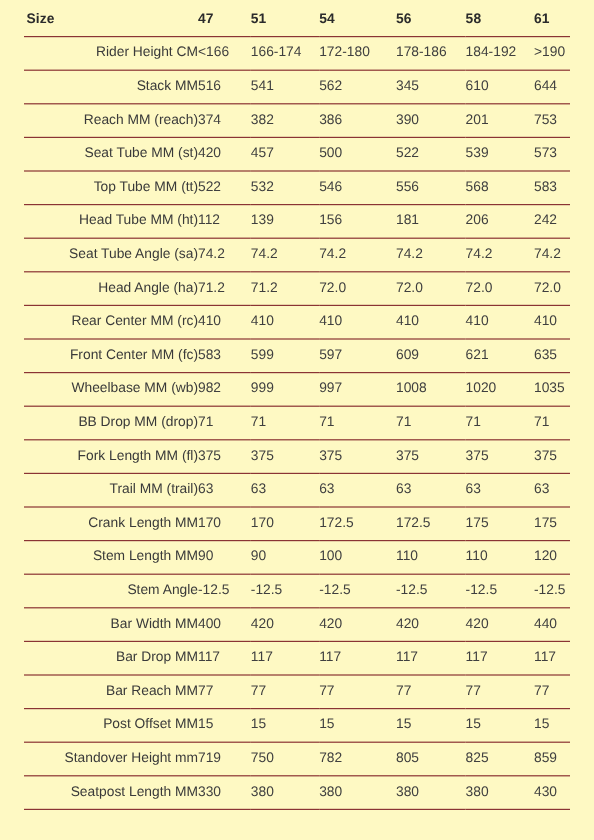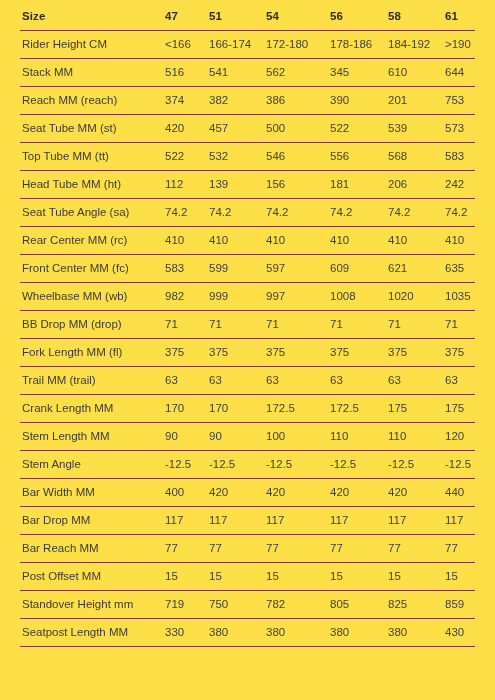--- a/index.html
+++ b/index.html
@@ -13,21 +13,21 @@
     font-family: "Liberation Sans", sans-serif;
     color: #3a3a3a;
     -webkit-font-smoothing: antialiased;
   }
 
   #geometry-table-wrap {
     width: 495px;
     height: 700px;
     box-sizing: border-box;
     padding: 0 20px;
-    background: #fde047;
+    background: #fef9c3;
     overflow: hidden;
   }
 
   table.geo {
     width: 455px;
     border-collapse: collapse;
     table-layout: fixed;
     margin-top: 2px;
   }
 
@@ -61,20 +61,21 @@
     letter-spacing: 0.1px;
   }
 
   table.geo tbody td {
     color: #3f3f3f;
   }
 
   table.geo tbody td.label {
     color: #3a3a3a;
     padding-left: 2px;
+    text-align: right;
   }
 
   table.geo thead th.label {
     padding-left: 2px;
   }
 
   table.geo tbody tr:last-child td {
     border-bottom: 1.3px solid #8a3434;
   }
 </style>
@@ -161,20 +162,29 @@
         <tr>
           <td class="label">Seat Tube Angle (sa)</td>
           <td>74.2</td>
           <td>74.2</td>
           <td>74.2</td>
           <td>74.2</td>
           <td>74.2</td>
           <td>74.2</td>
         </tr>
         <tr>
+          <td class="label">Head Angle (ha)</td>
+          <td>71.2</td>
+          <td>71.2</td>
+          <td>72.0</td>
+          <td>72.0</td>
+          <td>72.0</td>
+          <td>72.0</td>
+        </tr>
+        <tr>
           <td class="label">Rear Center MM (rc)</td>
           <td>410</td>
           <td>410</td>
           <td>410</td>
           <td>410</td>
           <td>410</td>
           <td>410</td>
         </tr>
         <tr>
           <td class="label">Front Center MM (fc)</td>

